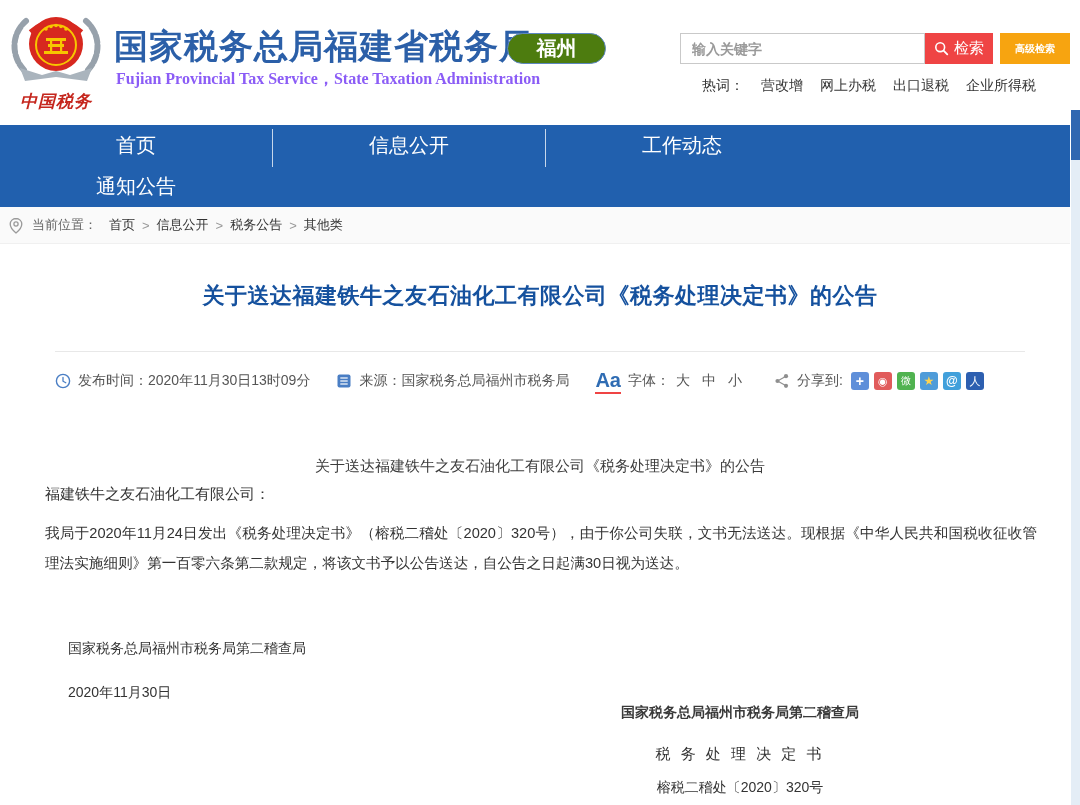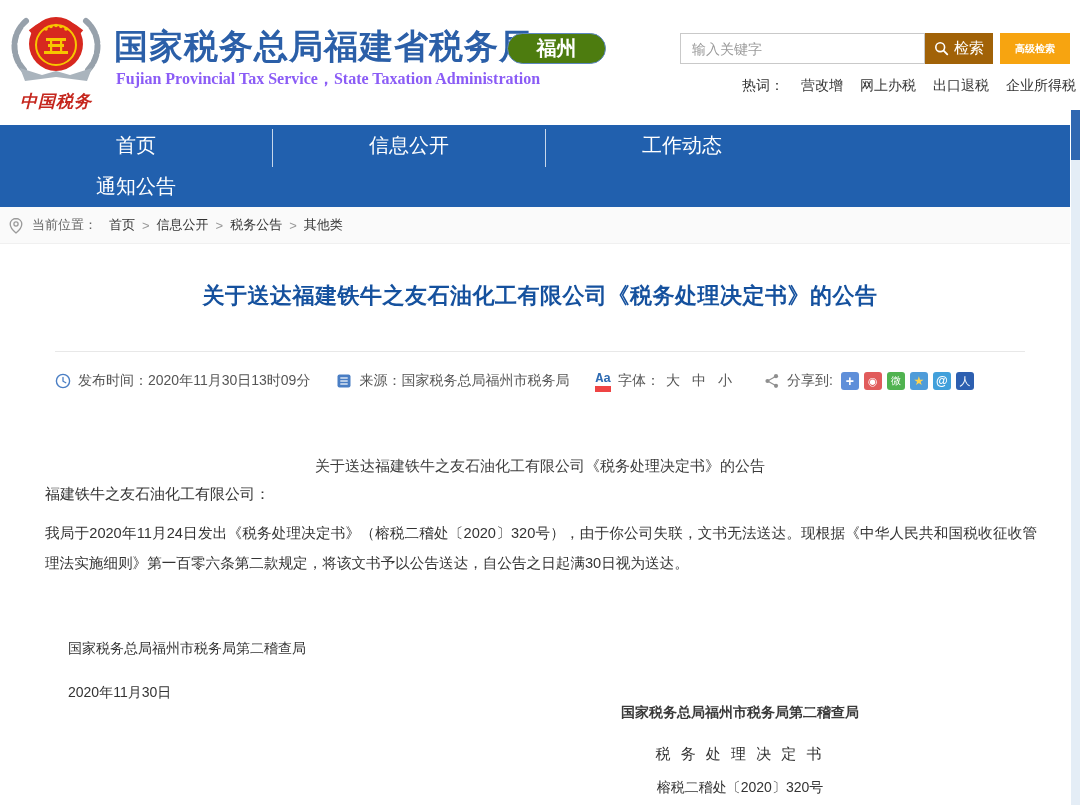--- a/index.html
+++ b/index.html
@@ -12,29 +12,29 @@
   .logo-caption { margin-top:-2px; font-family:"Liberation Serif","DejaVu Serif",serif;
                   font-style:italic; font-weight:bold; font-size:17px; color:#c5261d; letter-spacing:1px; }
   .site-title { position:absolute; left:114px; top:24px; font-size:34px; font-weight:bold;
                 color:#2b5fa8; letter-spacing:1px; white-space:nowrap; }
   .site-sub { position:absolute; left:116px; top:69px; font-family:"Liberation Serif","DejaVu Serif",serif;
               font-weight:bold; font-size:16px; color:#8b5cf6; white-space:nowrap; }
   .city-pill { position:absolute; left:507px; top:33px; width:99px; height:31px; border-radius:16px;
                background:#4d7c0f; border:1px solid #5d87c0; color:#fff; font-size:20px; font-weight:bold;
                display:flex; align-items:center; justify-content:center; cursor:pointer; }
   .search-input { position:absolute; left:680px; top:33px; width:245px; height:31px;
-                  border:1px solid #c9c9c9; padding:0 11px; font-size:14px; color:#333; outline:none; }
+                  border:1px solid #c9c9c9; padding:0 11px; font-size:14px; color:#333; outline:none;font-weight:bold; }
   .search-input::placeholder { color:#9a9a9a; }
-  .search-btn { position:absolute; left:925px; top:33px; width:68px; height:31px; background:#a16207;
+  .search-btn { position:absolute; left:925px; top:33px; width:68px; height:31px; background:#ef4444;
                 border:none; color:#fff; font-size:15px; display:flex; align-items:center;
                 justify-content:center; gap:5px; cursor:pointer; }
   .adv-btn { position:absolute; left:1000px; top:33px; width:70px; height:31px; background:#f7a410;
              border:none; color:#fff; font-size:10px; font-weight:bold; cursor:pointer; }
   .hotwords { position:absolute; left:702px; top:77px; font-size:14px; color:#333;
-              display:flex; gap:17px; white-space:nowrap;margin-left:40px; }
+              display:flex; gap:17px; white-space:nowrap; }
   .hotwords .hw-label { color:#333; }
   .hotwords a-like, .hotword { cursor:pointer; }
 
   
   .nav { position:absolute; left:0; top:125px; width:1080px; height:82px; background:#2160ae; }
   .nav-row { display:flex; height:41px; align-items:center; }
   .nav-item { width:272px; text-align:center; color:#fff; font-size:20px; cursor:pointer; line-height:41px; }
   .nav-sep { width:1px; height:38px; margin-top:5px; background:rgba(255,255,255,0.75); }
   .nav-row2 .nav-item { width:272px; }
 
@@ -54,21 +54,21 @@
 
   
   .article-title { position:absolute; left:0; top:281px; width:1080px; text-align:center;
                    font-size:22px; font-weight:bold; color:#15519e; letter-spacing:0.5px; }
   .meta-hr { position:absolute; left:55px; top:351px; width:970px; height:1px; background:#e8e8e8; }
   .meta { position:absolute; left:55px; top:369px; width:990px; height:24px; display:flex;
           align-items:center; font-size:14px; color:#555; white-space:nowrap; }
   .meta .m-icon { display:flex; margin-right:7px; }
   .m-group { display:flex; align-items:center; }
   .gap25 { margin-left:26px; }
-  .aa { color:#2f6cb3; font-weight:bold; border-bottom:6px solid #ef4444; margin-right:7px; font-size:13px;font-family:Liberation Mono, monospace; }
+  .aa { color:#2f6cb3; font-weight:bold; border-bottom:2px solid #ef4444; margin-right:7px; font-size:20px; }
   .fs-opt { margin:0 6px; cursor:pointer; color:#555; }
   .share-label { margin-right:8px; }
   .share-icons { display:flex; gap:5px; }
   .si { width:18px; height:18px; border-radius:3px; color:#fff; font-size:11px; line-height:18px;
         text-align:center; cursor:pointer; overflow:hidden; }
   .si-0 { background:#5f8fd9; font-size:14px; font-weight:bold; }
   .si-1 { background:#e15b5b; }
   .si-2 { background:#50b350; font-size:10px; }
   .si-3 { background:#4f9cd9; color:#ffd34f; font-size:12px; }
   .si-4 { background:#41a0db; font-size:12px; font-weight:bold; }

